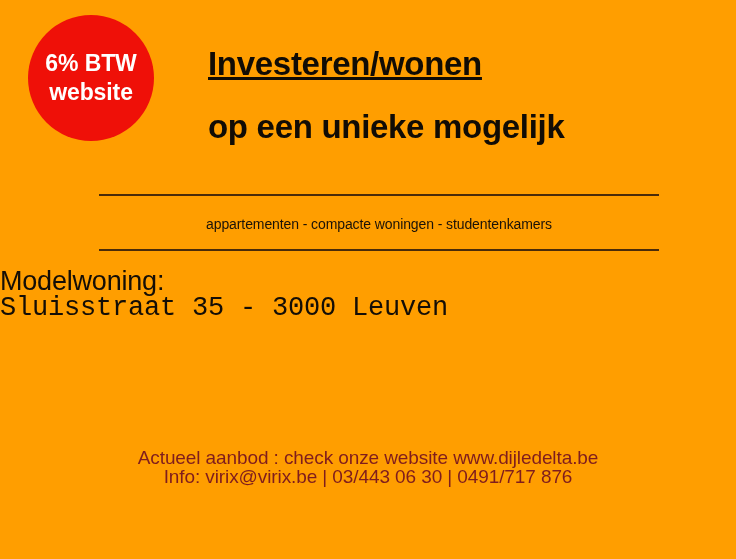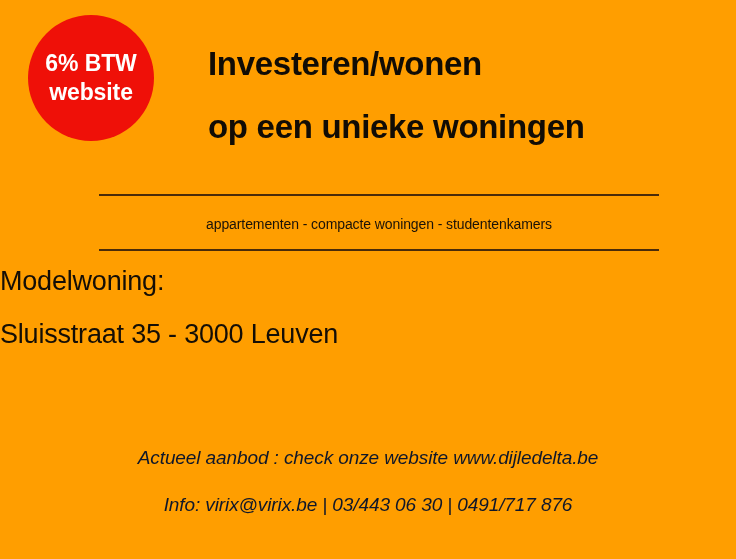--- a/index.html
+++ b/index.html
@@ -52,21 +52,21 @@
     position: absolute;
     left: 208px;
     top: 47px;
     width: 500px;
     font-weight: bold;
     font-size: 33px;
     line-height: 1.0;
     letter-spacing: -0.3px;
     color: #110c05;
   }
-  .headline-line-1 { display: block; }
+  .headline-line-1 { display: block; text-decoration: underline; }
   .headline-line-2 {
     display: block;
     margin-top: 30px;
   }
 
   
   .types-block {
     position: absolute;
     left: 99px;
     top: 194px;
@@ -96,56 +96,54 @@
     text-align: left;
   }
   .details-line {
     display: block;
     font-size: 27px;
     line-height: 1;
     letter-spacing: -0.2px;
     color: #140e06;
   }
   .details-line + .details-line {
-    margin-top: 26px;
+    font-family: Liberation Mono, monospace;
   }
 
   
   .contact {
     position: absolute;
     left: 0;
     top: 448px;
     width: 736px;
     text-align: center;
   }
   .contact-line {
     display: block;
     font-size: 19px;
     line-height: 1;
     letter-spacing: -0.1px;
-    color: #0f172a;
-    font-style: italic;
+    color: #7f1d1d;
   }
   .contact-line + .contact-line {
-    margin-top: 28px;
   }
 </style>
 </head>
 <body>
 
 <div id="flyer">
 
   <div class="badge">
     <span class="badge-line">6% BTW</span>
     <span class="badge-line">website</span>
   </div>
 
   <div class="headline">
     <span class="headline-line-1">Investeren/wonen</span>
-    <span class="headline-line-2">op een unieke woningen</span>
+    <span class="headline-line-2">op een unieke mogelijk</span>
   </div>
 
   <div class="types-block">
     <div class="rule"></div>
     <div class="types-text">appartementen  -  compacte  woningen - studentenkamers</div>
     <div class="rule"></div>
   </div>
 
   <div class="details">
     <span class="details-line">Modelwoning:</span>

